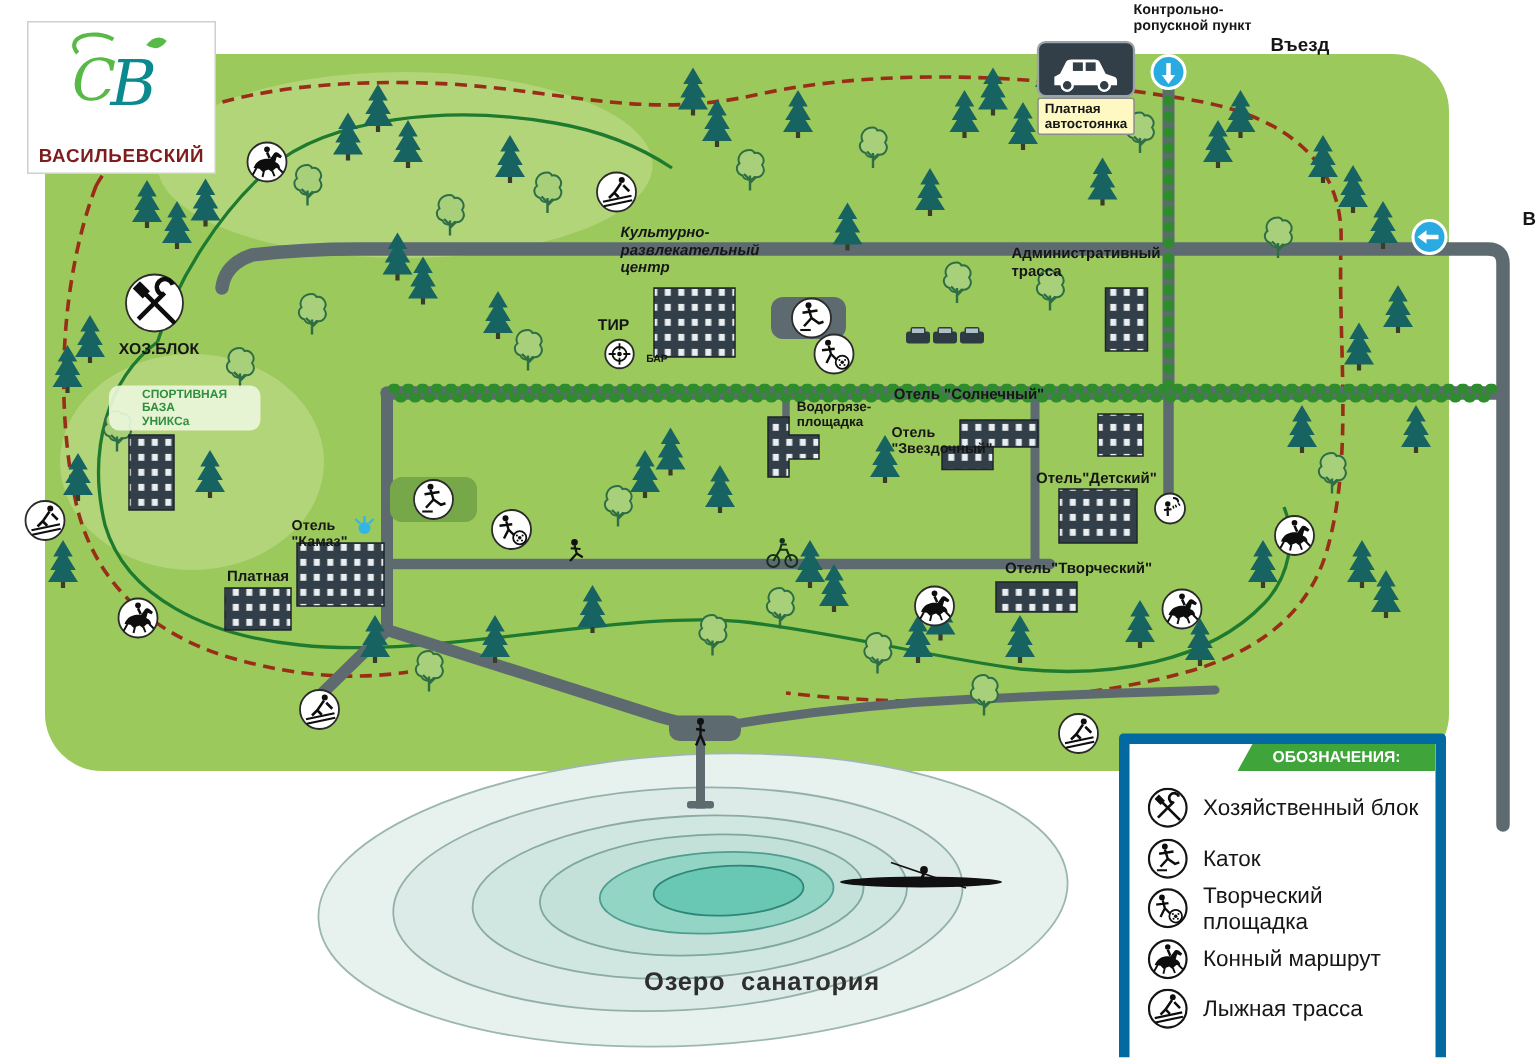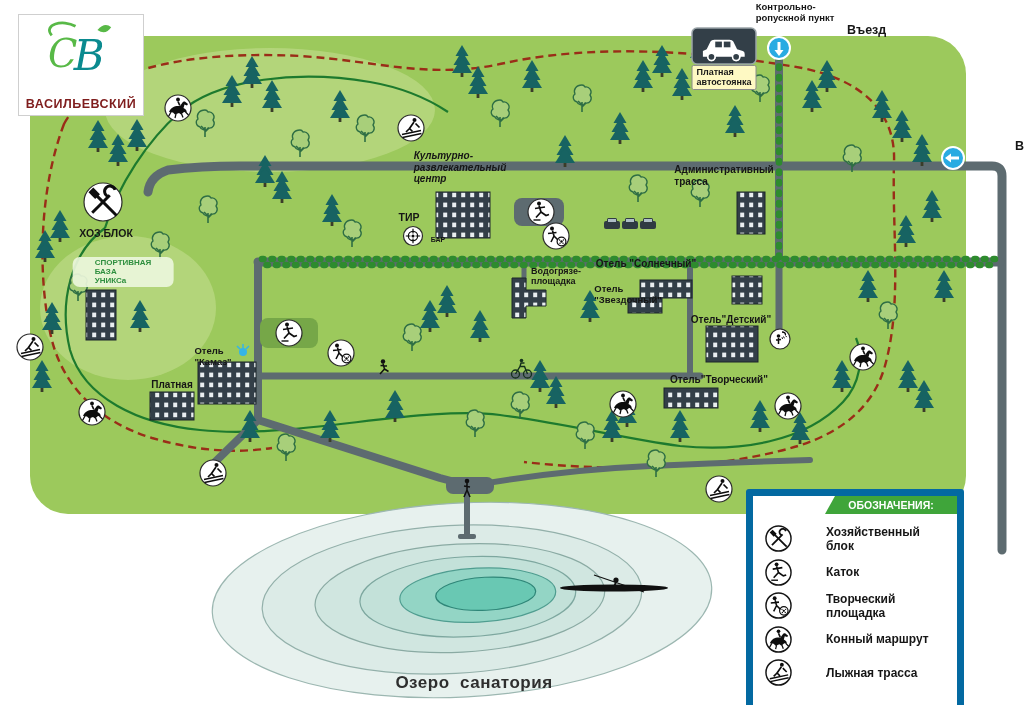--- a/index.html
+++ b/index.html
@@ -23,21 +23,21 @@
   .logo-name{color:#7f1d1d;font-weight:bold;font-size:12.5px;letter-spacing:.5px;}
   .legend{position:absolute;left:746px;top:489px;width:218px;height:240px;background:#fff;
           border:7px solid #0369a1;border-radius:3px;z-index:5;box-sizing:border-box;}
   .legend-header{position:absolute;top:0;right:0;width:132px;height:18px;background:#3fa53a;
           color:#fff;font-weight:bold;font-size:10.5px;display:flex;align-items:center;
           justify-content:center;clip-path:polygon(10px 0,100% 0,100% 100%,0 100%);}
   .legend-items{position:absolute;top:26px;left:12px;right:6px;}
   .legend-item{display:flex;align-items:center;gap:10px;height:33.5px;}
   .li-ic{width:27px;height:27px;flex:none;}
   .lic{fill:#fff;stroke:#141414;stroke-width:1.5;}
-  .legend-item span{font-size:12px;font-weight:bold;color:#161616;margin-left:24px;}
+  .legend-item span{font-size:15px;font-weight:normal;color:#161616;}
   .mk{fill:#fff;stroke:#2b2b2b;stroke-width:1.2;}
 </style>
 </head>
 <body>
 
 <div class="canvas">
 
 <svg class="map" width="1024" height="705" viewBox="0 0 1024 705">
 <defs>
   <pattern id="winpat" width="9" height="10" patternUnits="userSpaceOnUse">
@@ -401,21 +401,21 @@
 <div class="lbl s9" style="left:556px;top:266px;">Водогрязе-
 площадка</div>
 <div class="lbl s10" style="left:646px;top:258px;">Отель "Солнечный"</div>
 <div class="lbl s95" style="left:628px;top:284px;">Отель
 "Звездочный"</div>
 <div class="lbl s10" style="left:731px;top:314px;">Отель"Детский"</div>
 <div class="lbl s10" style="left:719px;top:374px;">Отель"Творческий"</div>
 <div class="lbl s95" style="left:213px;top:346px;">Отель
 "Камаз"</div>
 <div class="lbl s10" style="left:172px;top:379px;">Платная</div>
-<div class="lbl lake-lbl" style="left:474px;top:645px;margin-top:28px;">Озеро  санатория</div>
+<div class="lbl lake-lbl" style="left:508px;top:645px;">Озеро  санатория</div>
 
 <div class="legend">
   <div class="legend-header">ОБОЗНАЧЕНИЯ:</div>
   <div class="legend-items">
     <div class="legend-item">
       <svg class="li-ic" viewBox="0 0 28 28">
             <circle cx="14" cy="14" r="13" class="lic"></circle>
             <use href="#s-tools" x="14" y="14" transform-origin="14 14" transform="scale(0.85)"></use>
           </svg>
       <span>Хозяйственный блок</span>

